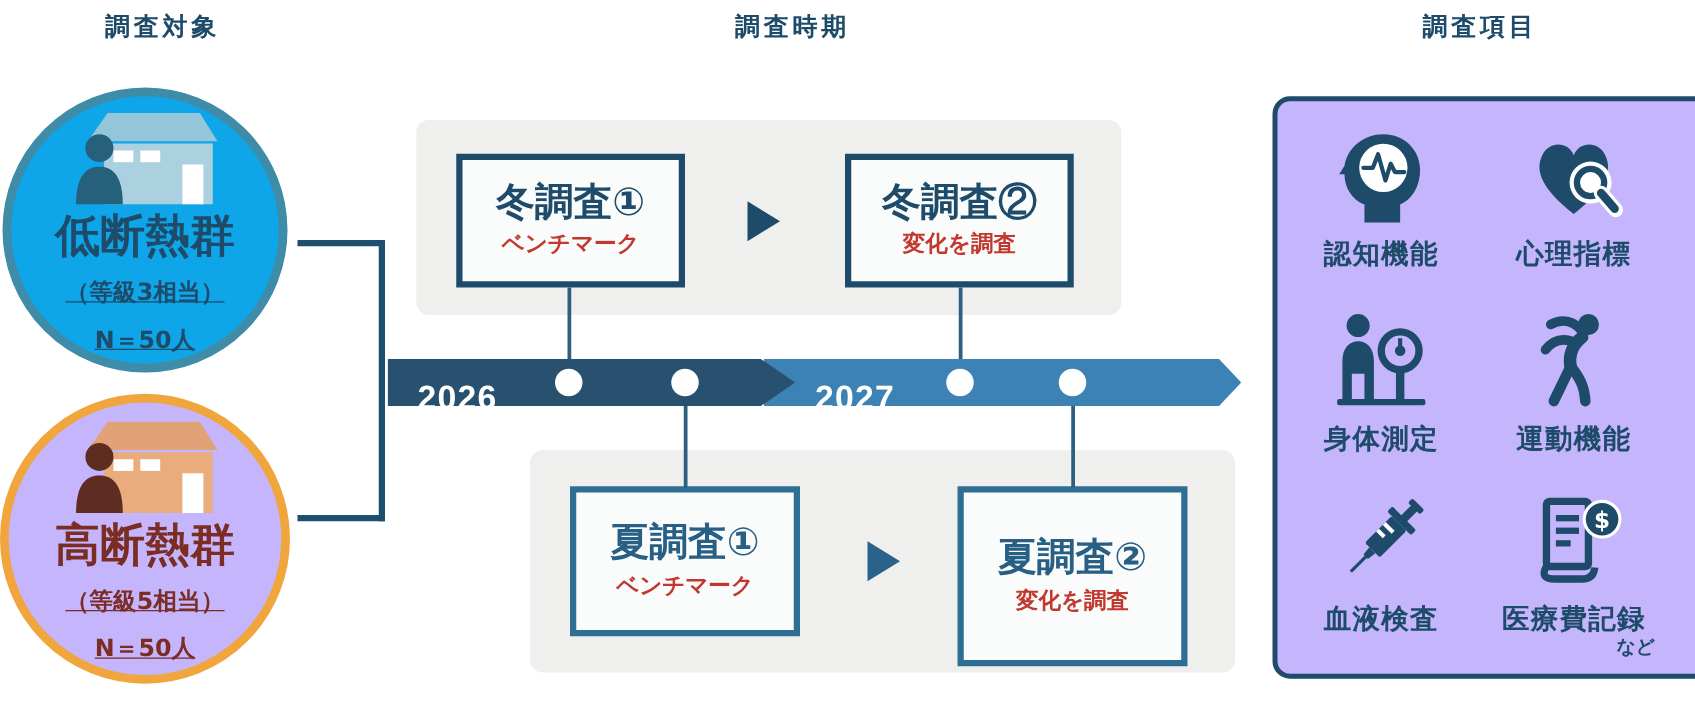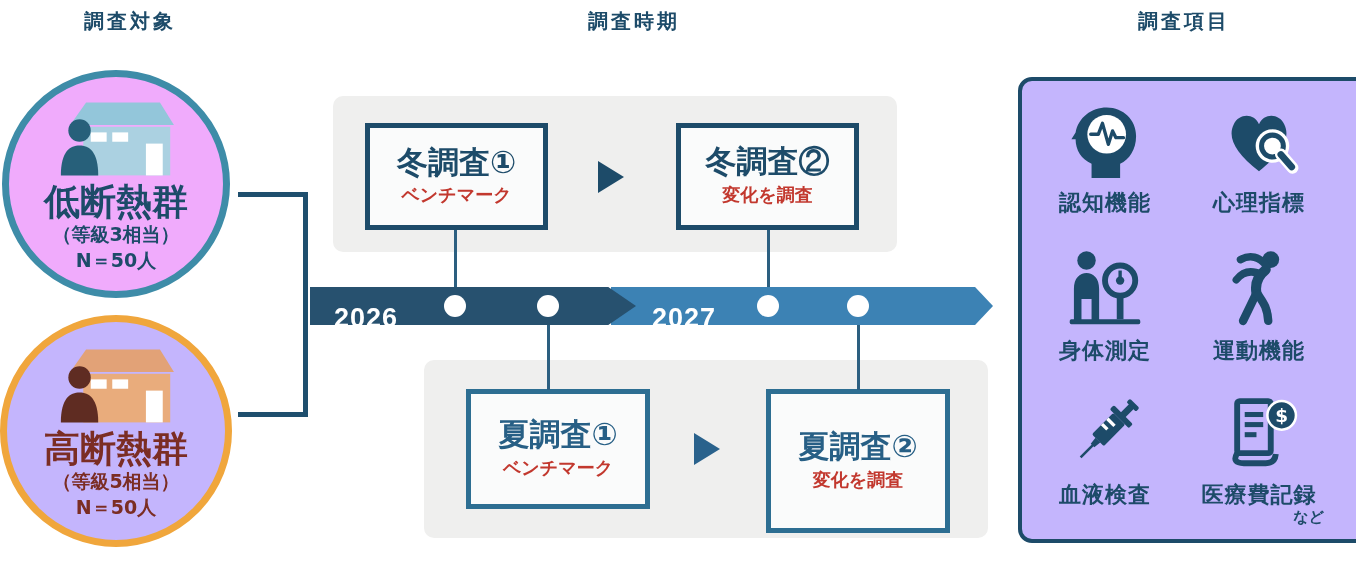--- a/index.html
+++ b/index.html
@@ -9,24 +9,24 @@
   }
   
   .section-title{position:absolute;font-size:20px;font-weight:bold;color:#1d4b69;letter-spacing:3px;}
   #t-subjects{left:84px;top:8px;}
   #t-timing{left:588px;top:8px;}
   #t-items{left:1138px;top:8px;}
 
   
   .group-circle{position:absolute;border-radius:50%;box-sizing:border-box;
     display:flex;flex-direction:column;align-items:center;justify-content:center;text-align:center;}
-  .low{left:2px;top:70px;width:228px;height:228px;background:#f0abfc;border:7px solid #3e8ca8;color:#1d4b69;}
+  .low{left:2px;top:70px;width:228px;height:228px;background:#0ea5e9;border:7px solid #3e8ca8;color:#1d4b69;}
   .high{left:0px;top:315px;width:232px;height:232px;background:#c4b5fd;border:7px solid #f0a63c;color:#7b2d24;}
   .group-name{font-size:36px;font-weight:bold;line-height:1.05;}
-  .group-sub{font-size:19px;font-weight:bold;margin-top:2px;line-height:1.25;}
+  .group-sub{font-size:19px;font-weight:bold;margin-top:14px;line-height:1.25;text-decoration:underline;}
   .house{width:128px;height:86px;margin-bottom:2px;}
   .low .roof{fill:#93c6da}.low .hbody{fill:#abd1e1}.low .person{fill:#27607a}
   .high .roof{fill:#e2a277}.high .hbody{fill:#e9ac7c}.high .person{fill:#5f2c22}
 
   
   .bracket-h{position:absolute;height:5px;background:#1f4f6e;left:238px;width:70px;}
   #bh1{top:192px;} #bh2{top:412px;}
   .bracket-v{position:absolute;width:5px;background:#1f4f6e;left:303px;top:192px;height:225px;}
 
   
@@ -34,21 +34,21 @@
   #winter-panel{left:333px;top:96px;width:564px;height:156px;}
   #summer-panel{left:424px;top:360px;width:564px;height:178px;}
 
   
   .survey-box{position:absolute;box-sizing:border-box;background:#fafbfb;
     display:flex;flex-direction:column;align-items:center;justify-content:center;text-align:center;}
   .winter-box{border:5px solid #1d4b69;}
   .summer-box{border:5px solid #2d6e92;}
   #winter1{left:365px;top:123px;width:183px;height:107px;}
   #winter2{left:676px;top:123px;width:183px;height:107px;font-family:Liberation Serif, serif;}
-  #summer1{left:456px;top:389px;width:184px;height:120px;margin-left:10px;}
+  #summer1{left:456px;top:389px;width:184px;height:120px;}
   #summer2{left:766px;top:389px;width:184px;height:144px;}
   .survey-title{font-size:31px;font-weight:bold;color:#1d4b69;line-height:1.05;}
   .summer-box .survey-title{color:#275f85;}
   .survey-sub{font-size:18px;font-weight:bold;color:#c2382e;margin-top:5px;}
 
   .flow-arrow{position:absolute;width:0;height:0;border-top:16px solid transparent;border-bottom:16px solid transparent;}
   #warrow{left:598px;top:161px;border-left:26px solid #1d4b69;}
   #sarrow{left:694px;top:433px;border-left:26px solid #2a628c;}
 
   

